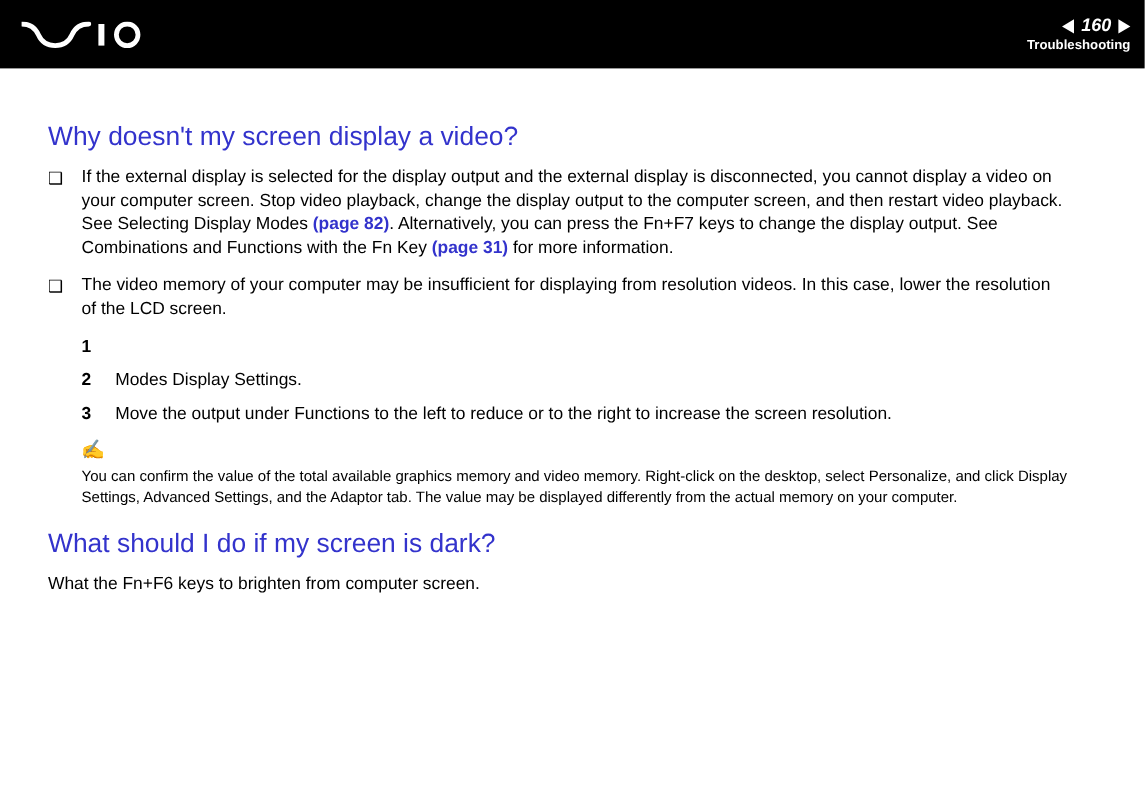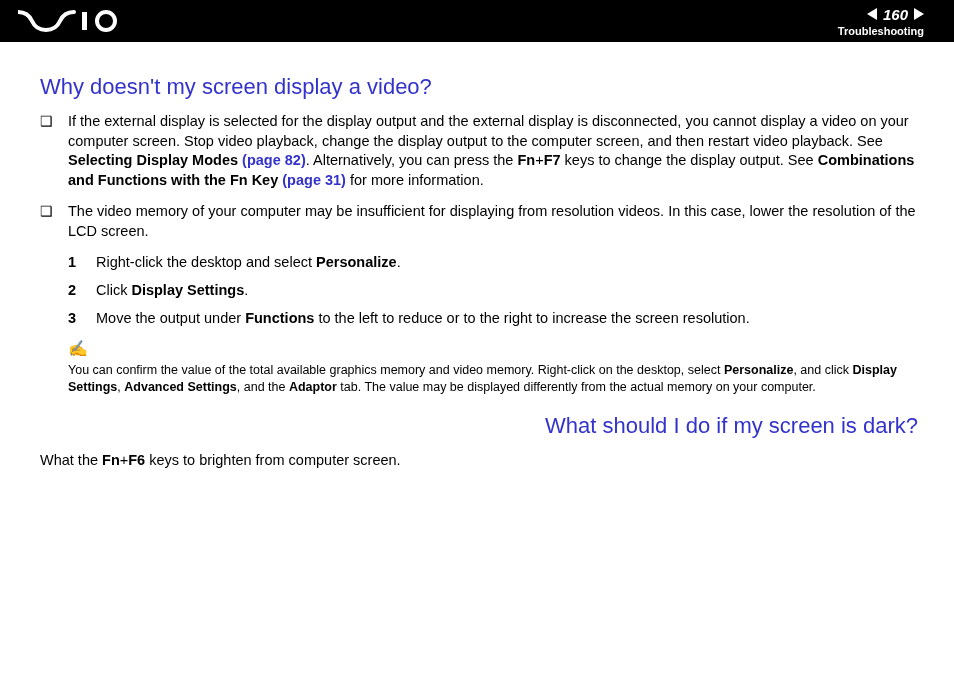--- a/index.html
+++ b/index.html
@@ -1,43 +1,43 @@
 <!DOCTYPE html>
 <html><head>
 <meta charset="utf-8">
 <style>
   * { box-sizing: border-box; margin: 0; padding: 0; }
   html, body { width: 954px; height: 674px; font-family: Arial, Helvetica, sans-serif; background: #fff; color: #000; }
   .page { width: 954px; height: 674px; position: relative; }
-  .header { height: 42px; background: #000; display: flex; align-items: center; justify-content: space-between; padding: 0 30px 0 18px; }
+  .header { height: 57px; background: #000; display: flex; align-items: center; justify-content: space-between; padding: 0 12px 0 18px; }
   .logo { display: flex; align-items: center; gap: 2px; }
   .logo svg { display: block; }
   .header-right { text-align: right; color: #fff; display: flex; flex-direction: column; align-items: flex-end; gap: 2px; }
   .page-nav { display: flex; align-items: center; gap: 6px; }
   .page-nav .arrow { width: 0; height: 0; border-top: 6px solid transparent; border-bottom: 6px solid transparent; }
   .arrow-left { border-right: 10px solid #fff; }
   .arrow-right { border-left: 10px solid #fff; }
   .page-num { font-weight: bold; font-style: italic; font-size: 15px; }
   .section-label { font-weight: bold; font-size: 11px; }
-  .content { padding: 32px 36px 0 40px; }
+  .content { padding: 32px 64px 0 40px; margin-top: 12px; }
   h2 { color: #3333cc; font-weight: normal; font-size: 22px; margin-bottom: 12px; }
   .bullet-list { list-style: none; }
   .bullet-item { display: flex; gap: 14px; margin-bottom: 12px; font-size: 14.5px; line-height: 1.35; }
   .bullet-mark { flex: 0 0 14px; font-size: 14px; }
   .bullet-body { flex: 1; }
   .link { color: #3333cc; font-weight: bold; text-align: right; }
-  .bold { font-weight: bold; }
+  .bold { font-weight: normal; }
   .sub-para { margin: 0 0 10px 28px; font-size: 14.5px; line-height: 1.35; }
   .num-list { list-style: none; margin-left: 28px; }
   .num-item { display: flex; gap: 14px; margin-bottom: 8px; font-size: 14.5px; line-height: 1.35; }
   .num-mark { flex: 0 0 14px; font-weight: bold; }
   .note-block { margin: 10px 0 18px 28px; font-size: 12.5px; line-height: 1.35; }
   .note-icon { font-size: 16px; display: block; margin-bottom: 2px; }
   .para { font-size: 14.5px; line-height: 1.35; margin-bottom: 10px; }
-  .h2-gap { margin-top: 6px; text-align: right; }
+  .h2-gap { margin-top: 6px; }
 </style>
 </head>
 <body>
 <div class="page">
 
 <div class="header">
   <div class="logo">
     <svg width="110" height="22" viewBox="0 0 110 22">
       <path d="M0 2 Q 10 2 14 11 Q 18 20 28 20 Q 38 20 42 11 Q 46 2 56 2" stroke="#fff" stroke-width="4" fill="none" stroke-linecap="round"></path>
       <rect x="64" y="2" width="5" height="18" fill="#fff"></rect>
@@ -68,25 +68,24 @@
     <li class="bullet-item">
       <span class="bullet-mark">❑</span>
       <span class="bullet-body">The video memory of your computer may be insufficient for displaying from resolution videos. In this case, lower the resolution of the LCD screen.</span>
     </li>
   </ul>
 
 
   <ol class="num-list">
     <li class="num-item">
       <span class="num-mark">1</span>
-      <span><span>Right-click the desktop and select </span><span class="bold">Personalize</span><span>.</span></span>
     </li>
     <li class="num-item">
       <span class="num-mark">2</span>
-      <span><span>Click </span><span class="bold">Display Settings</span><span>.</span></span>
+      <span><span>Modes </span><span class="bold">Display Settings</span><span>.</span></span>
     </li>
     <li class="num-item">
       <span class="num-mark">3</span>
       <span><span>Move the output under </span><span class="bold">Functions</span><span> to the left to reduce or to the right to increase the screen resolution.</span></span>
     </li>
   </ol>
 
   <div class="note-block">
     <span class="note-icon">✍</span>
     <span>

